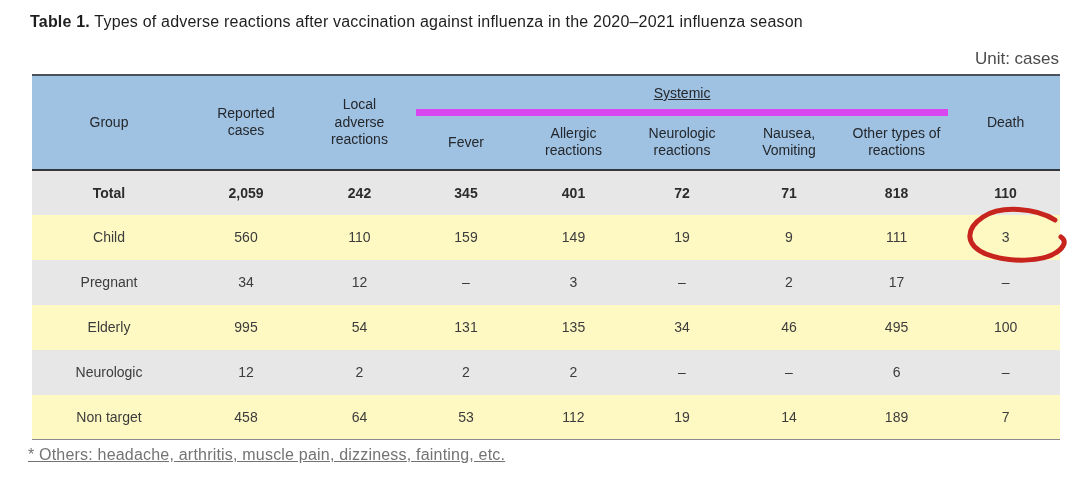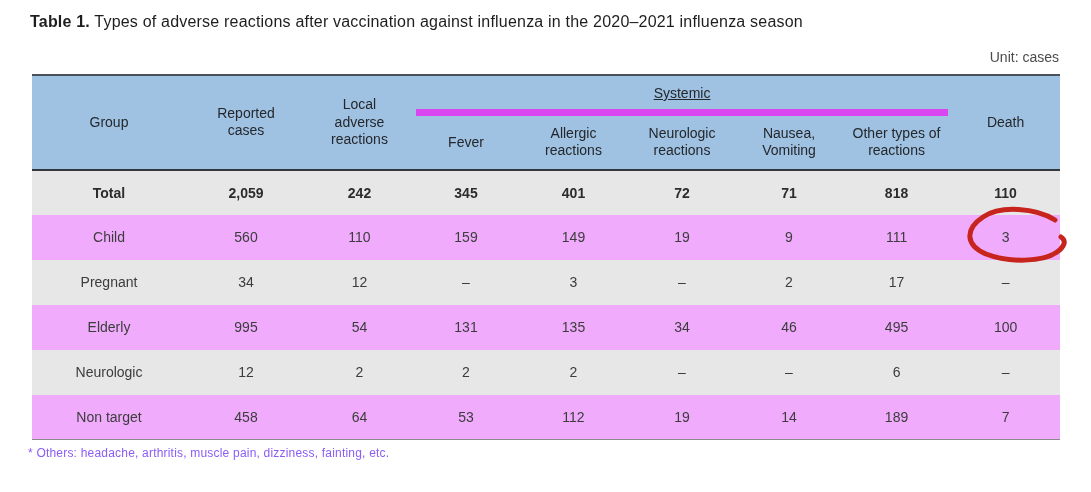--- a/index.html
+++ b/index.html
@@ -13,21 +13,21 @@
   .page { position: relative; width: 1091px; height: 424px; }
 
   .title {
     position: absolute; left: 30px; top: 13px;
     font-size: 16px; color: #1e1e1e; letter-spacing: 0.2px;
   }
   .title .t-prefix { font-weight: bold; }
 
   .unit-note {
     position: absolute; right: 32px; top: 49px;
-    font-size: 14px; color: #4b4b4b;
+    font-size: 17px; color: #4b4b4b;
   }
 
   table.data-table {
     position: absolute; left: 32px; top: 74px;
     width: 1028px;
     border-collapse: collapse;
     table-layout: fixed;
   }
   thead th {
     background: #9fc2e3;
@@ -53,31 +53,32 @@
     border-bottom: 7px solid #d946ef;
     text-decoration: underline;
   }
 
   tbody td {
     height: 45px;
     text-align: center;
     vertical-align: middle;
     font-size: 14px;
     color: #3c3c3c;
-    background: #f0abfc;
+    background: #fef9c3;
   }
   tbody tr:first-child td { border-top: 2px solid #34383d; margin-top: 8px; }
   tbody tr:nth-child(odd) td { background: #e7e7e7; }
   tbody tr:last-child td { border-bottom: 1px solid #8a8a8a; }
   tbody tr.bold-row td { font-weight: bold; color: #2c2c2c; }
 
   .footnote {
     position: absolute; left: 28px; top: 446px;
-    font-size: 12px; color: #8b5cf6;
+    font-size: 16px; color: #737373;
     letter-spacing: 0.2px;
+    text-decoration: underline;
   }
 
   .annotation-layer {
     position: absolute; left: 0; top: 0;
     width: 1091px; height: 492px;
     pointer-events: none;
   }
 </style>
 </head>
 <body>

